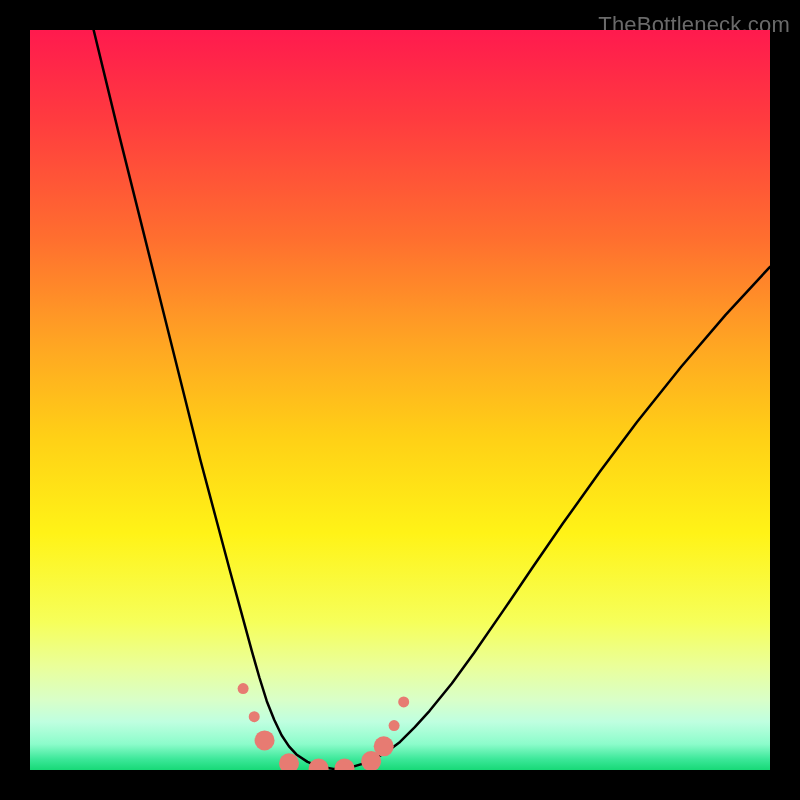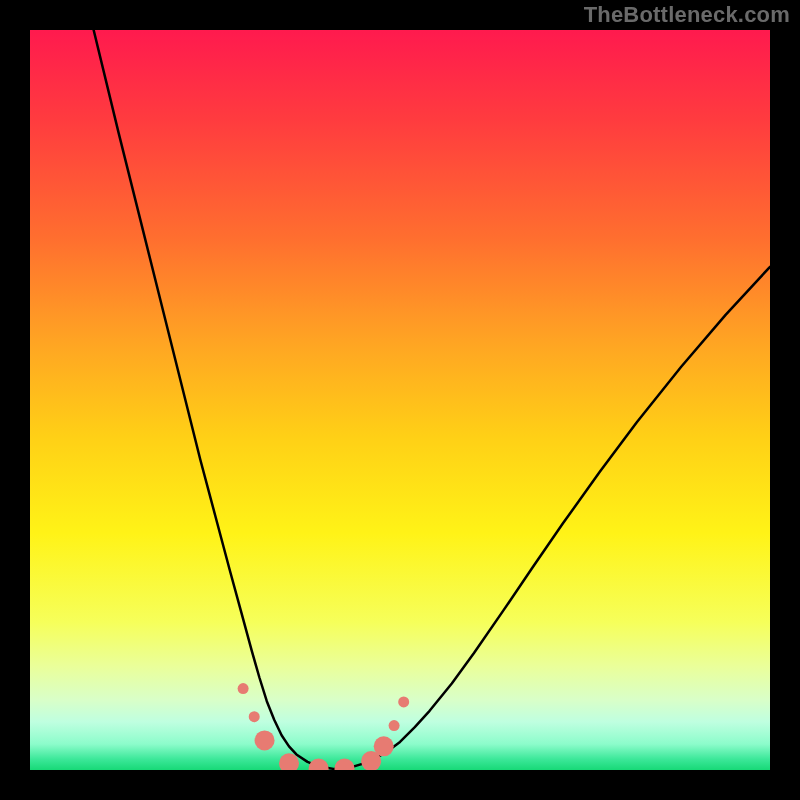--- a/index.html
+++ b/index.html
@@ -21,26 +21,26 @@
   }
   .plot {
     position: absolute;
     left: 30px;
     top: 30px;
     width: 740px;
     height: 740px;
   }
   .watermark {
     position: absolute;
-    top: 2px;
+    top: 12px;
     right: 10px;
     color: #6a6a6a;
     font-size: 22px;
     letter-spacing: 0.2px;
-    font-weight: 700;
+    font-weight: 400;
   }
   svg { display: block; }
 </style>
 </head>
 <body>
 
 <div class="frame">
   <div class="watermark">TheBottleneck.com</div>
   <div class="plot">
     <svg id="chart-svg" width="740" height="740" viewBox="0 0 740 740">

